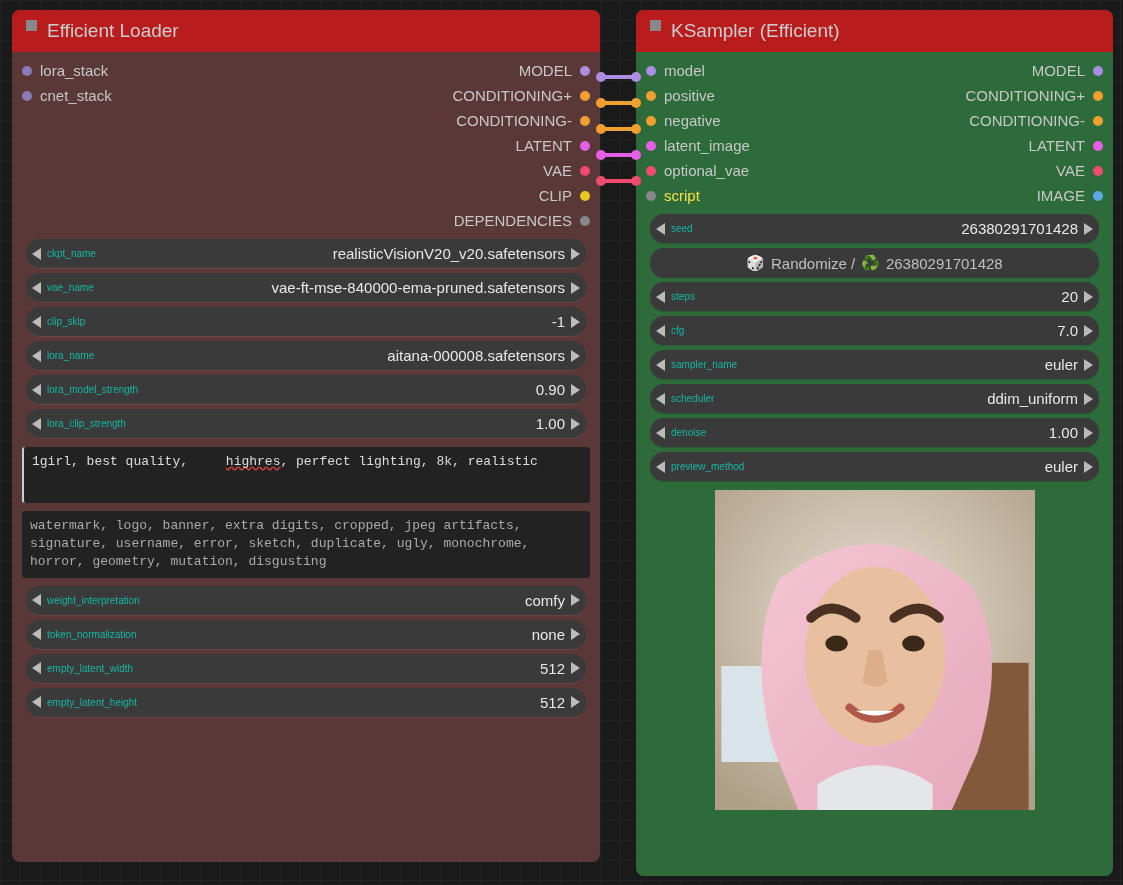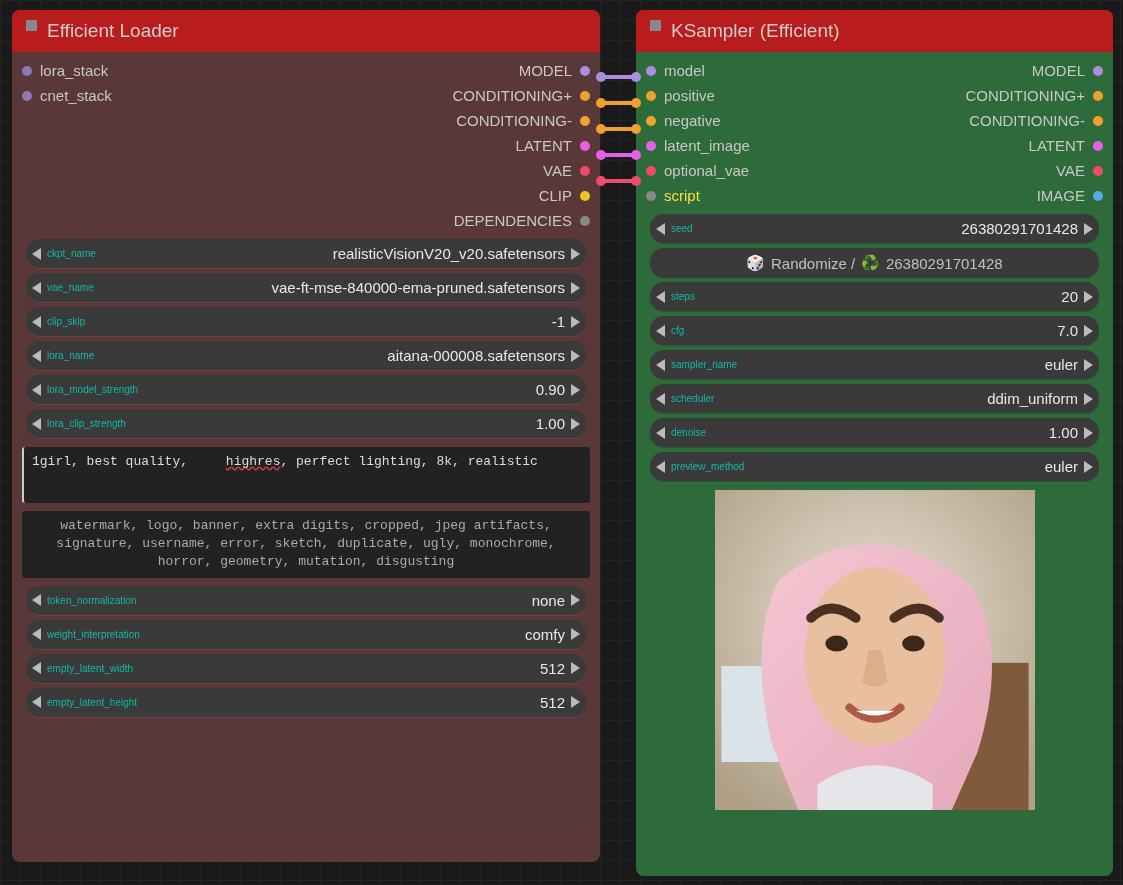--- a/index.html
+++ b/index.html
@@ -112,21 +112,21 @@
     background: #222;
     color: #ddd;
     font-family: "Courier New", monospace;
     font-size: 13px;
     padding: 6px 8px;
     margin: 8px 2px;
     border-radius: 3px;
     line-height: 1.4;
     min-height: 56px;
   }
-  .textarea.neg { color: #aaa; text-align: center; }
+  .textarea.neg { color: #aaa; }
   .squiggle { text-decoration: wavy underline #e04040; text-decoration-skip-ink: none; padding-left: 30px; }
   .preview {
     margin: 8px auto 0 auto;
     width: 320px;
     height: 320px;
     background: #888;
     position: relative;
     overflow: hidden;
   }
   .conn {
@@ -235,28 +235,28 @@
         </div>
 
       <div class="textarea" style="border-left:2px solid #ccc;">
         <span>1girl, best quality, </span><span class="squiggle">highres</span><span>, perfect lighting, 8k, realistic</span>
       </div>
       <div class="textarea neg">watermark, logo, banner, extra digits, cropped, jpeg artifacts, signature, username, error, sketch, duplicate, ugly, monochrome, horror, geometry, mutation, disgusting</div>
 
       <div id="loader-widgets2">
           <div class="widget">
             <span class="arrow left"></span>
+            <span class="wlabel">weight_interpretation</span>
+            <span class="wvalue">comfy</span>
+            <span class="arrow right"></span>
+          </div>
+          <div class="widget">
+            <span class="arrow left"></span>
             <span class="wlabel">token_normalization</span>
             <span class="wvalue">none</span>
-            <span class="arrow right"></span>
-          </div>
-          <div class="widget">
-            <span class="arrow left"></span>
-            <span class="wlabel">weight_interpretation</span>
-            <span class="wvalue">comfy</span>
             <span class="arrow right"></span>
           </div>
           <div class="widget">
             <span class="arrow left"></span>
             <span class="wlabel">empty_latent_width</span>
             <span class="wvalue">512</span>
             <span class="arrow right"></span>
           </div>
           <div class="widget">
             <span class="arrow left"></span>

